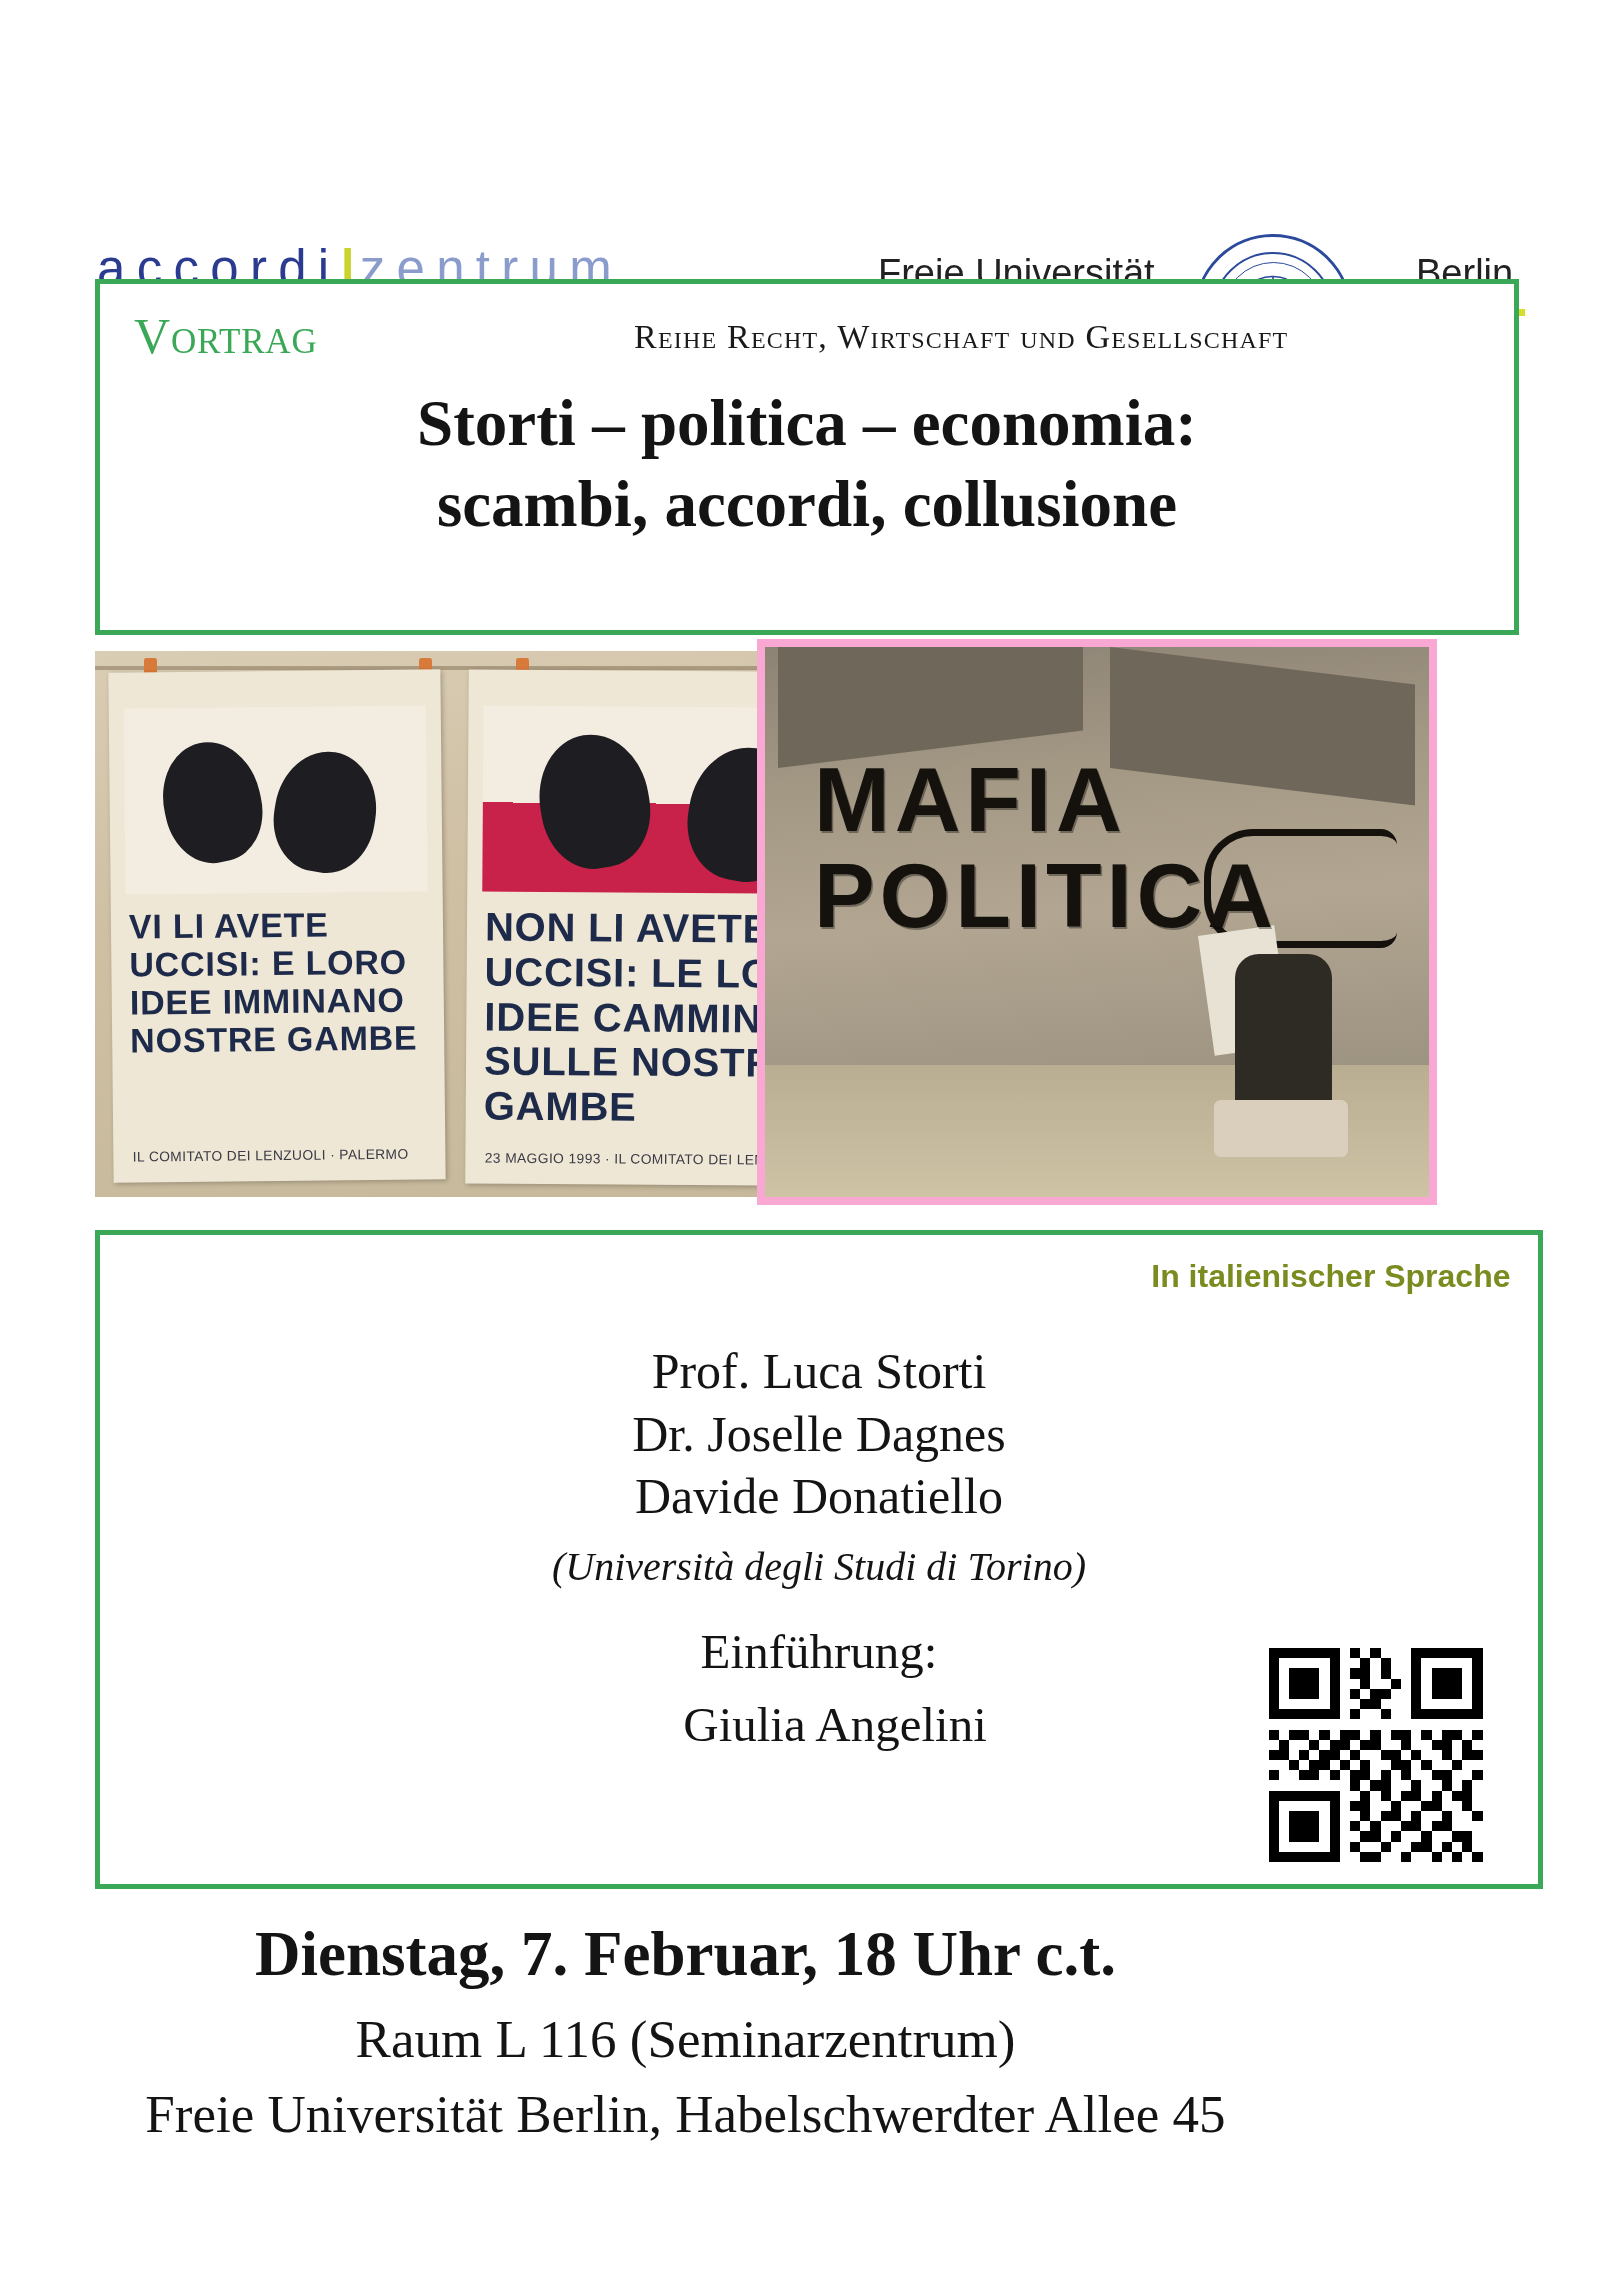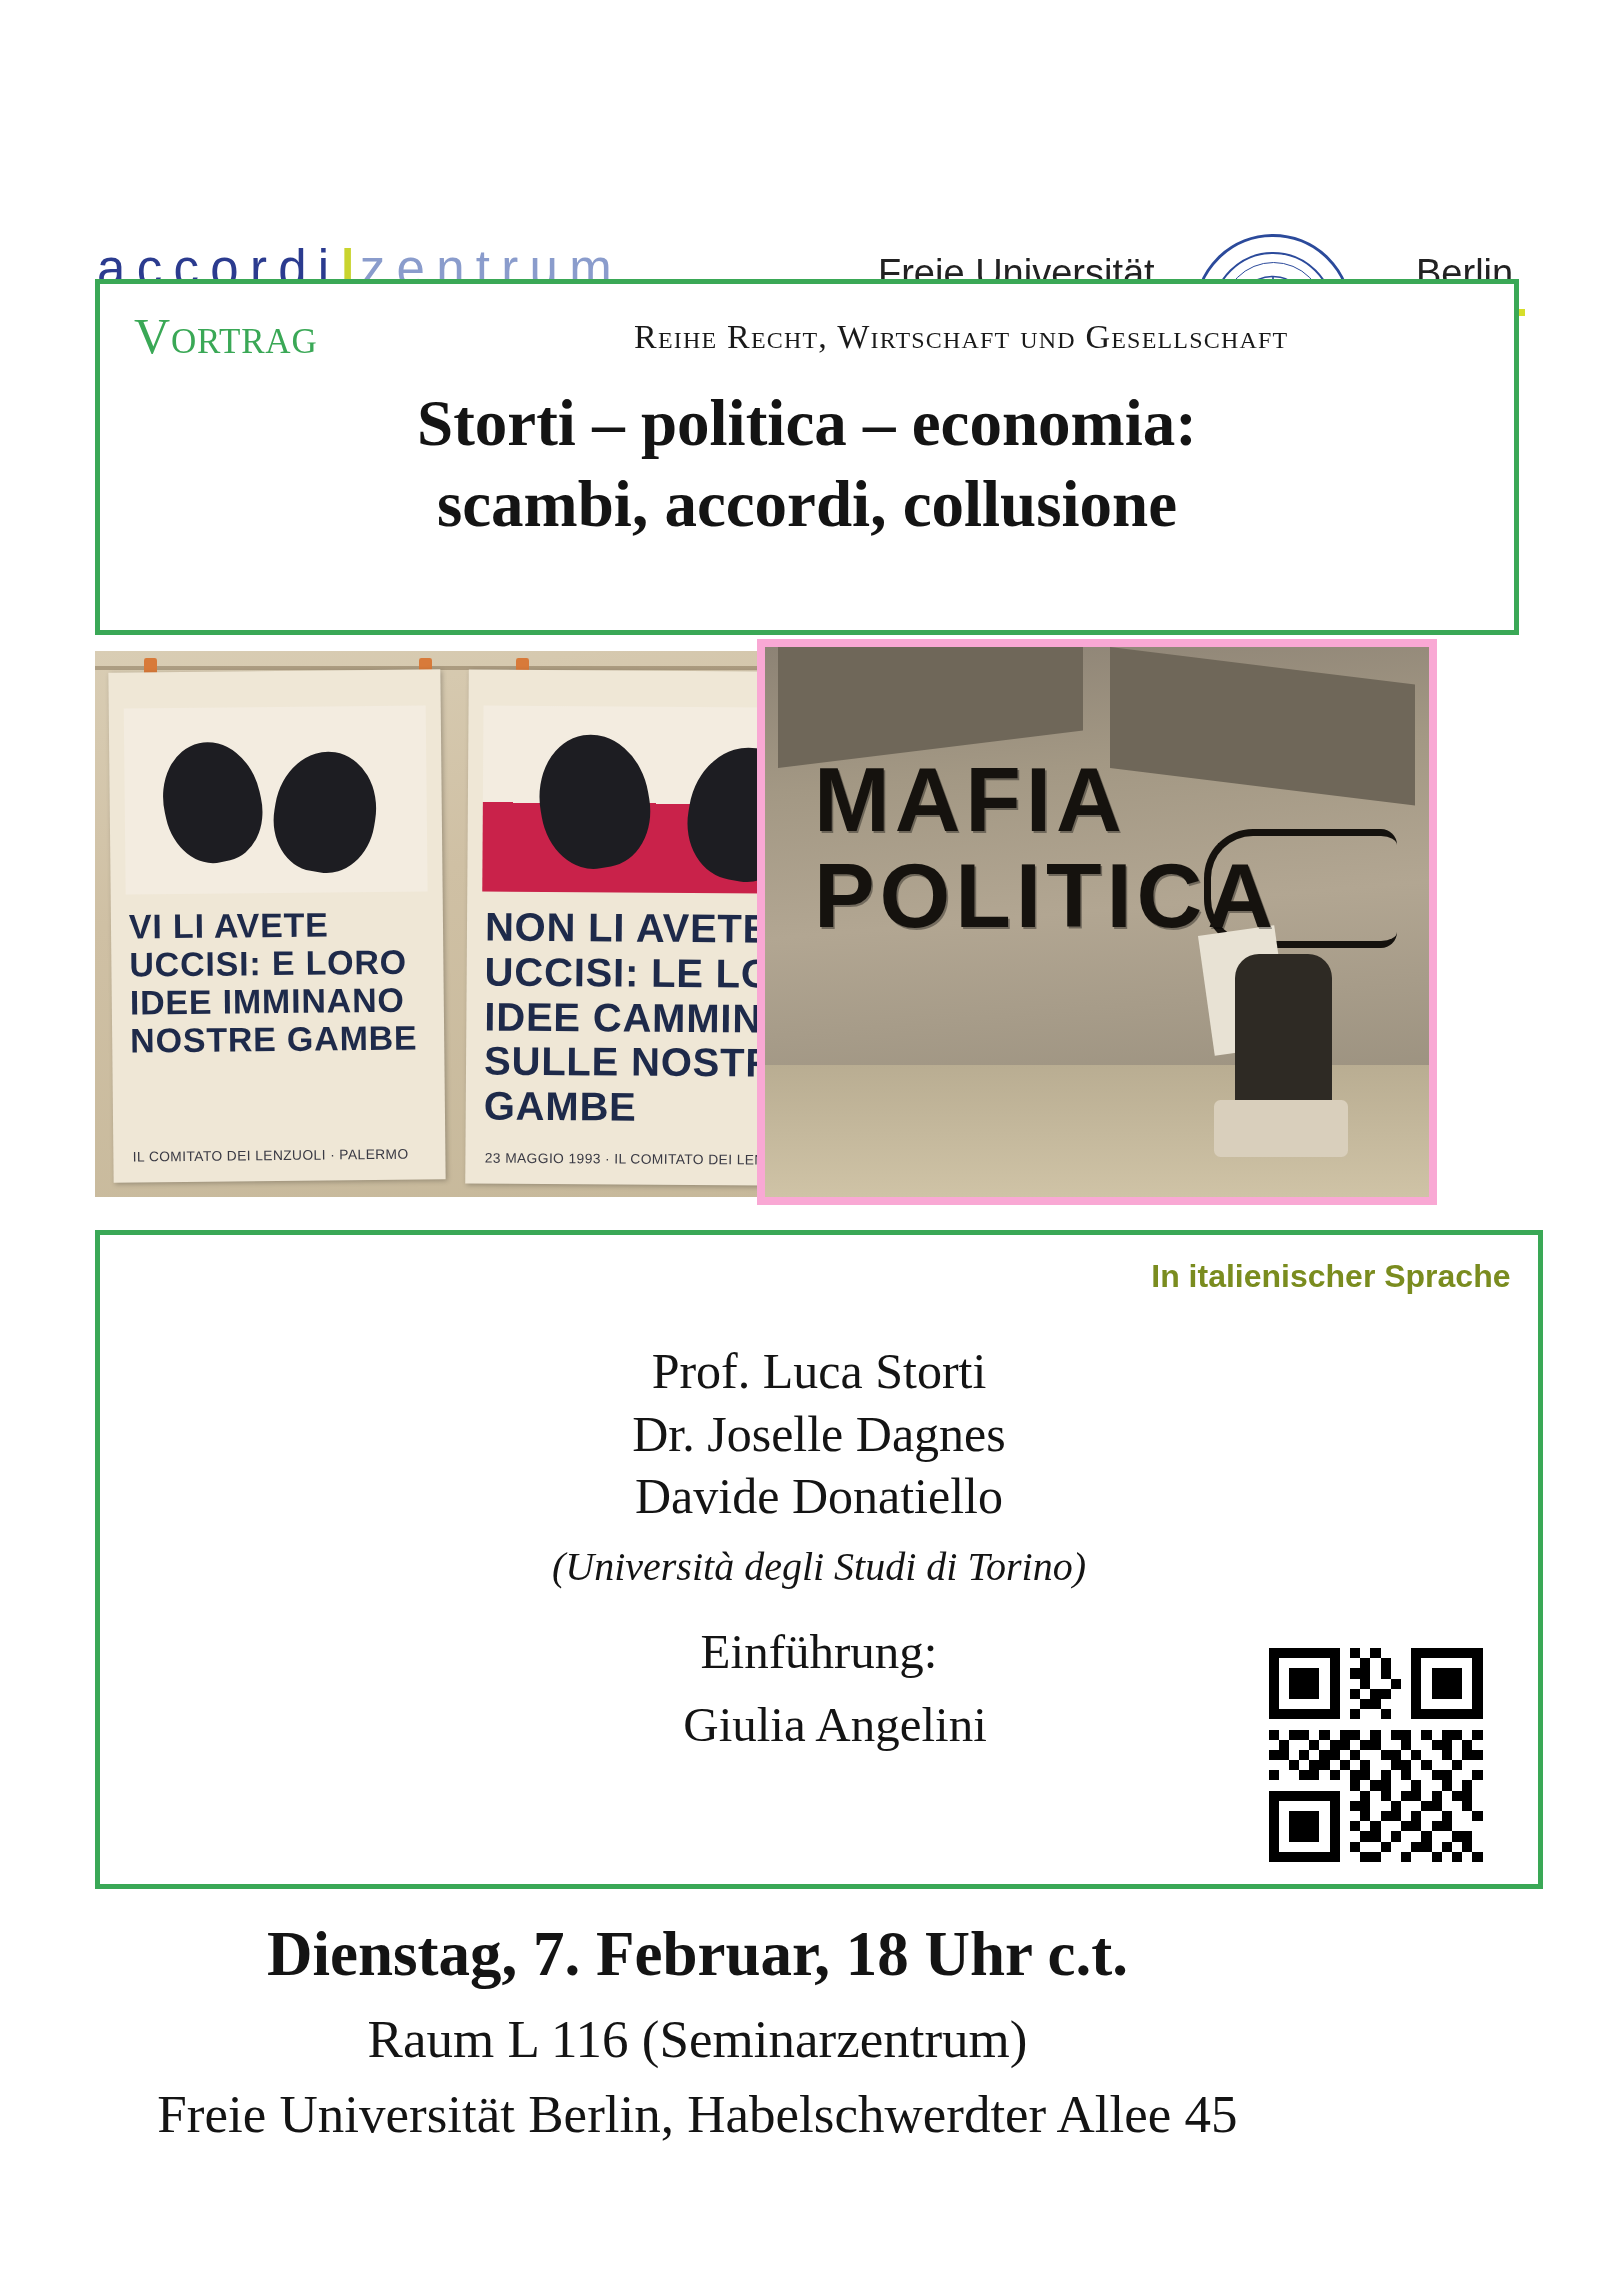--- a/index.html
+++ b/index.html
@@ -405,21 +405,20 @@
   }
   .qr svg { display: block; }
 
   
   .footer {
     position: absolute;
     left: 0;
     top: 1918px;
     width: 1371px;
     text-align: center;
-    margin-left: 12px;
   }
   .date-line {
     font-family: "Liberation Serif", serif;
     font-weight: bold;
     font-size: 63px;
     color: #141414;
     margin-bottom: 18px;
   }
   .room-line {
     font-family: "Liberation Serif", serif;

